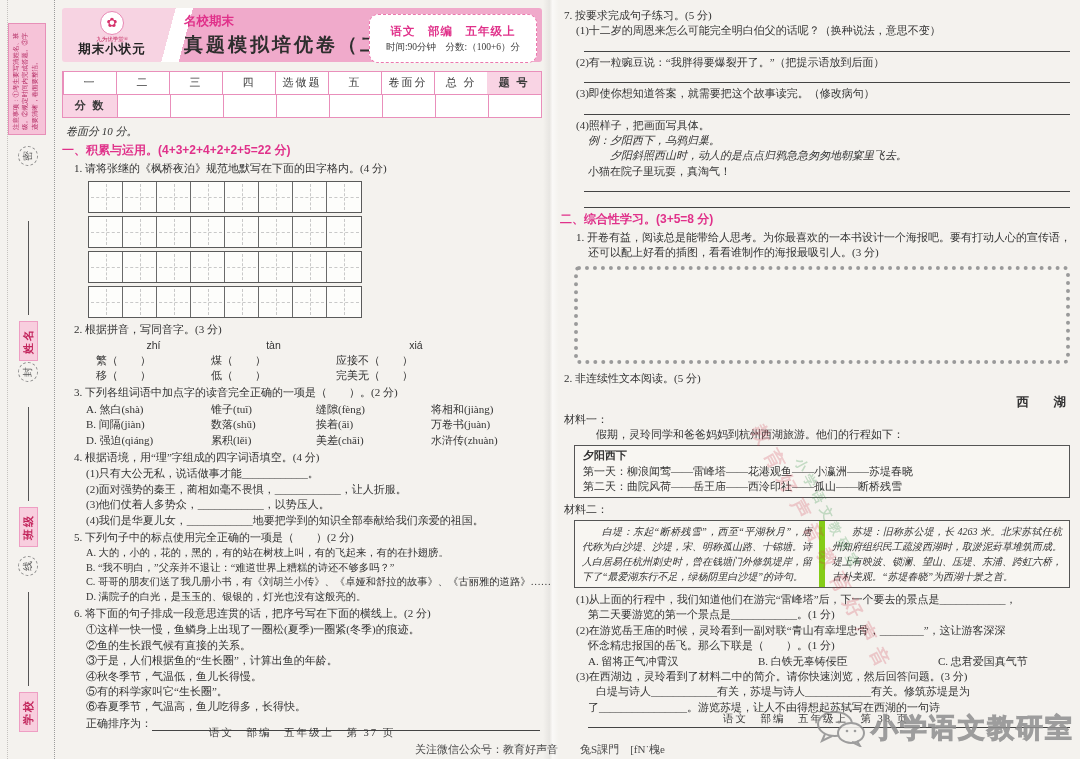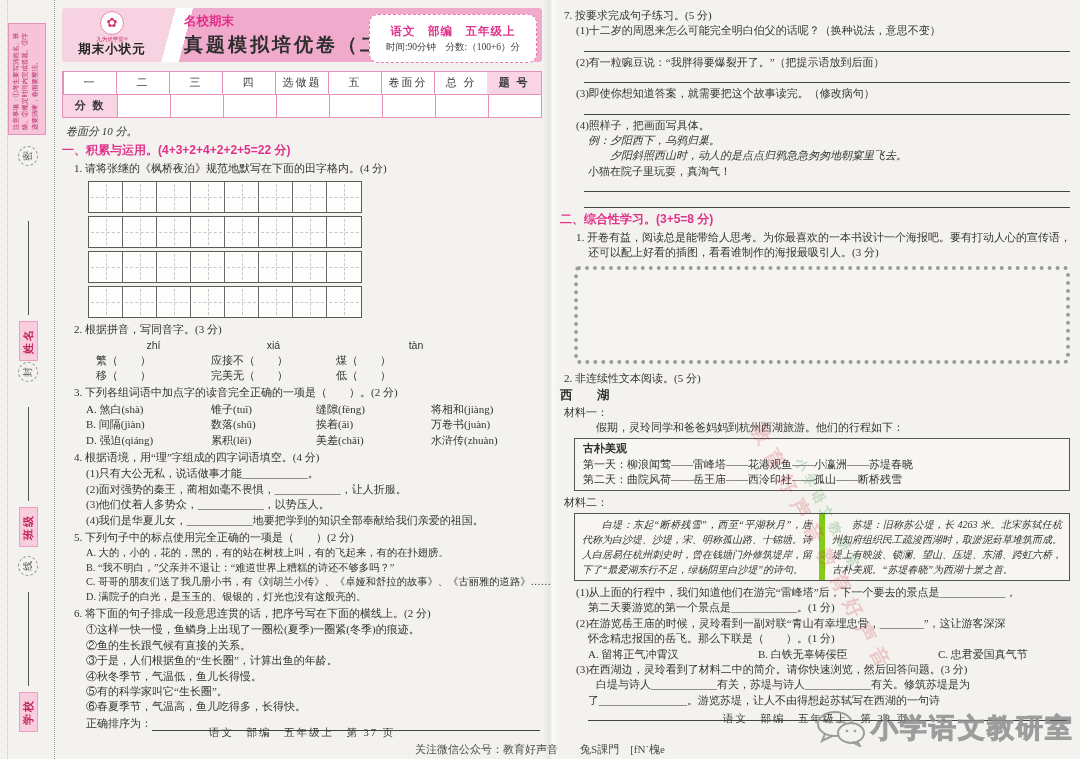--- a/index.html
+++ b/index.html
@@ -70,21 +70,21 @@
   .opt4{display:grid;grid-template-columns:125px 105px 115px auto;margin-left:24px;}
   .opt3{display:grid;grid-template-columns:170px 180px auto;margin-left:24px;}
   .q5list div{white-space:nowrap;}
   .ans-row{display:flex;align-items:flex-end;margin:1px 2px 1px 24px;}
   .ans-row .line{flex:1;border-bottom:1px solid #444;height:12px;}
   .ansline{height:12px;border-bottom:1px solid #444;margin:0 2px 3px 24px;}
   .example{font-style:italic;}
   
   .poster-box{margin:5px 2px 7px 14px;height:90px;border:4px dotted #9a9a9a;border-radius:5px;background:#f6f4f0;}
   
-  .read-title{text-align:left;font-weight:bold;font-size:12.5px;letter-spacing:6px;margin-top:1px;}
+  .read-title{text-align:right;font-weight:bold;font-size:12.5px;letter-spacing:6px;margin-top:8px;}
   .mat-label{font-weight:normal;margin-left:4px;}
   .mat-intro{margin-left:36px;}
   .itin-box{margin:3px 2px 4px 14px;border:1px solid #555;padding:2px 8px;background:#f8f6f2;}
   .itin-title{font-weight:bold;}
   .m2-box{margin:3px 2px 4px 14px;border:1px solid #555;display:flex;background:#f8f6f2;}
   .m2-col{flex:1;padding:3px 7px;font-size:10px;font-style:italic;text-align:justify;text-indent:2em;line-height:1.5;}
   .m2-col:first-child{border-right:6px solid #84cc16;}
   
   .page-footer{position:absolute;left:0;right:0;text-align:center;font-size:10.5px;letter-spacing:2px;color:#3a3a3a;}
   .pf-left{bottom:12px;}
@@ -227,29 +227,29 @@
     <div class="q">2. 根据拼音，写同音字。(3 分)</div>
     <div class="py-block">
 
         <div>
           <div class="py">zhí</div>
           <div>繁（　　）</div>
           <div>移（　　）</div>
         </div>
 
         <div>
+          <div class="py">tàn</div>
+          <div>煤（　　）</div>
+          <div>低（　　）</div>
+        </div>
+
+        <div>
           <div class="py">xiá</div>
           <div>应接不（　　）</div>
           <div>完美无（　　）</div>
-        </div>
-
-        <div>
-          <div class="py">tàn</div>
-          <div>煤（　　）</div>
-          <div>低（　　）</div>
         </div>
 
     </div>
 
     <div class="q">3. 下列各组词语中加点字的读音完全正确的一项是（　　）。(2 分)</div>
     <div>
 
         <div class="opt4">
           <span>A. 煞白(shà)</span>
           <span>锥子(tuī)</span>
@@ -343,21 +343,21 @@
     <div class="section-head">二、综合性学习。(3+5=8 分)</div>
     <div class="q tight" style="margin-left:16px;text-indent:-12px;padding-left:12px">1. 开卷有益，阅读总是能带给人思考。为你最喜欢的一本书设计一个海报吧。要有打动人心的宣传语，还可以配上好看的插图，看看谁制作的海报最吸引人。(3 分)</div>
     <div class="poster-box"></div>
 
     <div class="q tight" style="margin-left:4px">2. 非连续性文本阅读。(5 分)</div>
     <div class="read-title">西　湖</div>
     <div class="mat-label">材料一：</div>
     <div class="mat-intro">假期，灵玲同学和爸爸妈妈到杭州西湖旅游。他们的行程如下：</div>
 
     <div class="itin-box">
-      <div class="itin-title">古朴美观</div>
+      <div class="itin-title">夕阳西下</div>
       <div>第一天：柳浪闻莺——雷峰塔——花港观鱼——小瀛洲——苏堤春晓</div>
       <div>第二天：曲院风荷——岳王庙——西泠印社——孤山——断桥残雪</div>
     </div>
 
     <div class="mat-label">材料二：</div>
     <div class="m2-box">
       <div class="m2-col">白堤：东起“断桥残雪”，西至“平湖秋月”，唐代称为白沙堤、沙堤，宋、明称孤山路、十锦塘。诗人白居易任杭州刺史时，曾在钱塘门外修筑堤岸，留下了“最爱湖东行不足，绿杨阴里白沙堤”的诗句。</div>
       <div class="m2-col">苏堤：旧称苏公堤，长 4263 米。北宋苏轼任杭州知府组织民工疏浚西湖时，取淤泥葑草堆筑而成。堤上有映波、锁澜、望山、压堤、东浦、跨虹六桥，古朴美观。“苏堤春晓”为西湖十景之首。</div>
     </div>
 

